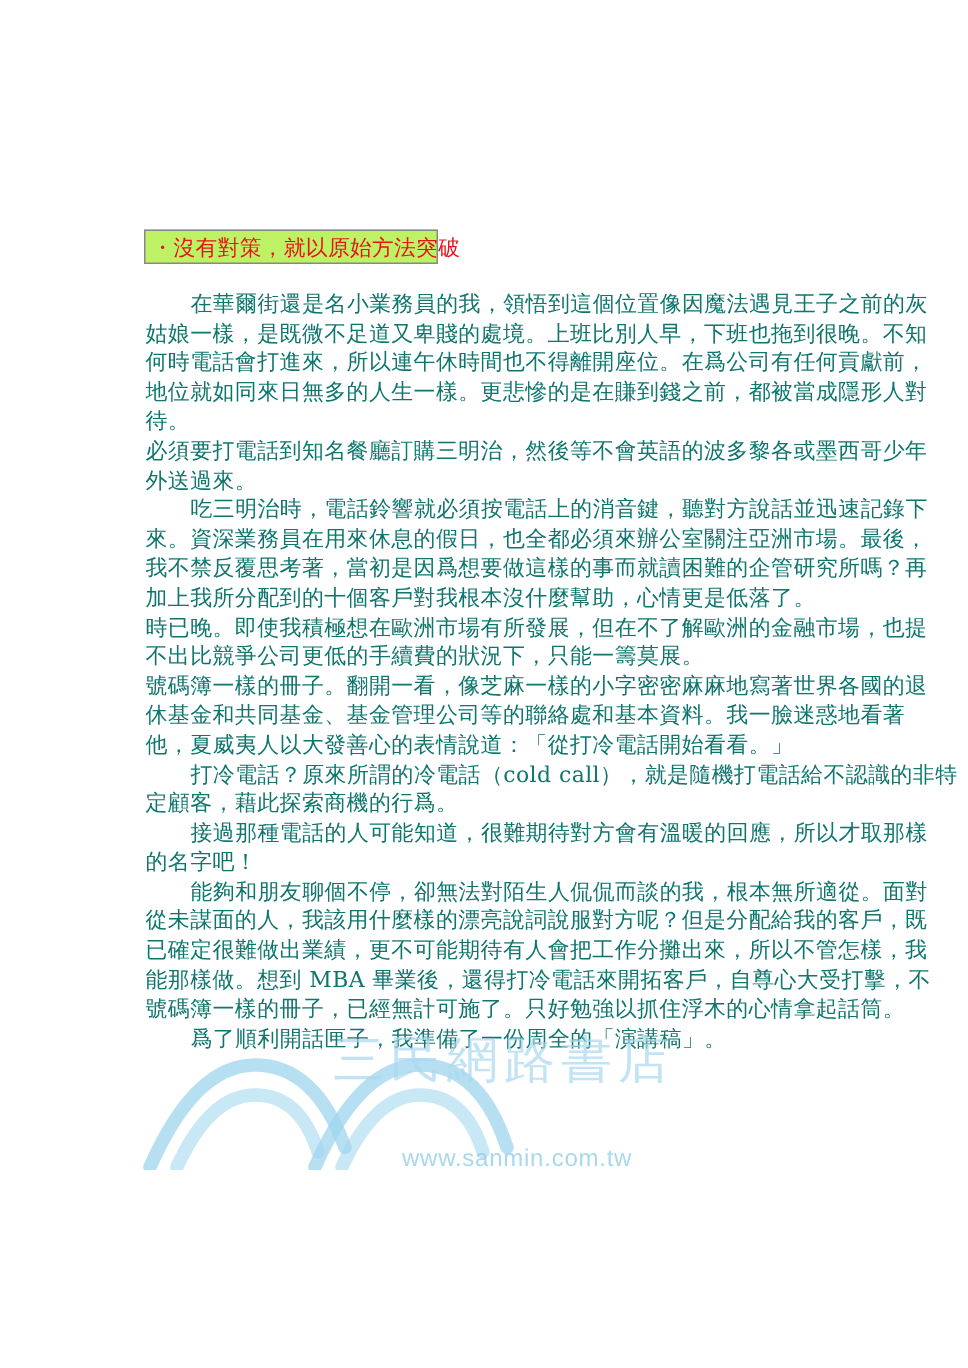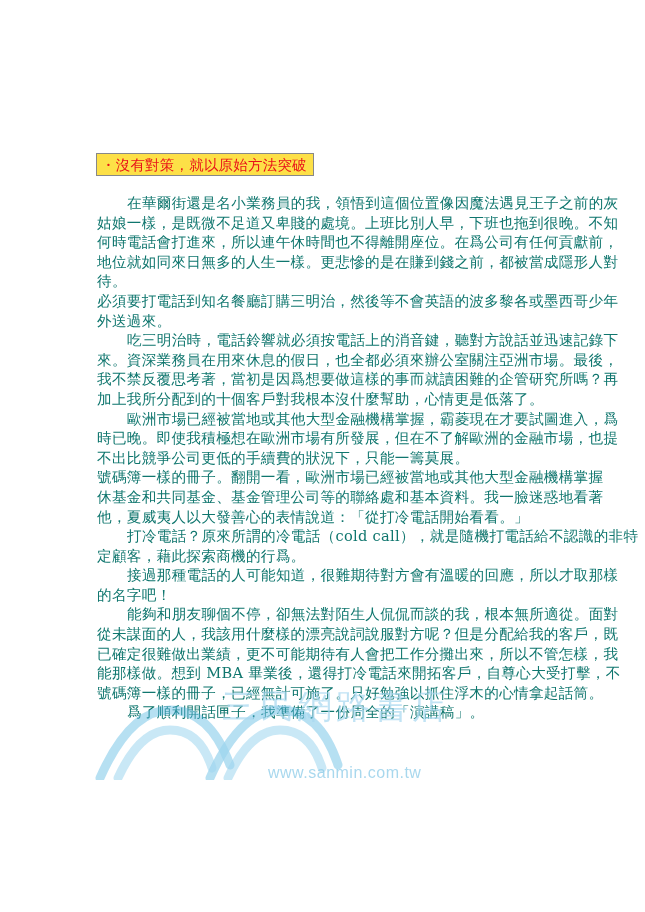--- a/index.html
+++ b/index.html
@@ -3,22 +3,22 @@
 <meta charset="utf-8">
 <style>
   html, body { margin: 0; padding: 0; background: #ffffff; }
   body { width: 645px; height: 912px; position: relative; overflow: hidden;
          font-family: "DejaVu Serif", "Liberation Serif", serif; color: #111; }
   .page { position: absolute; left: 0; top: 0; width: 645px; height: 912px; }
   .doc-title { position: absolute; left: 97px; top: 68px; font-size: 13px; white-space: nowrap; }
   .doc-title .code { font-family: "Liberation Serif", serif; font-weight: bold; font-size: 14px; }
   .doc-title .name { font-size: 13px; }
   .trial-link { position: absolute; left: 97px; top: 120px; font-size: 13px; color: #2323d6; white-space: nowrap; margin-top: 40px; }
-  .section-box { position: absolute; left: 96px; top: 153px; width: 218px; height: 23px;
-                 border: 1px solid #888; box-sizing: border-box; background: #fde047; }
+  .section-box { position: absolute; left: 96px; top: 153px; width: 196px; height: 23px;
+                 border: 1px solid #888; box-sizing: border-box; background: #bef264; }
   .section-box span { position: absolute; left: 4px; top: 2px; font-size: 14.5px; color: #e8121a;
                       white-space: nowrap; letter-spacing: 0.2px; }
   .body { position: absolute; left: 97px; top: 193px; width: 452px; }
   .line { height: 19.6px; line-height: 19.6px; font-size: 14.6px; white-space: nowrap;
           letter-spacing: 0.3px; color: #0f766e; overflow: visible; }
   .line.indent { padding-left: 30px; }
   .watermark { position: absolute; left: 90px; top: 690px; width: 420px; height: 90px; pointer-events: none; opacity: 0.55; }
   .wm-text { position: absolute; left: 222px; top: 684px; font-size: 34px; color: #a8d8f0; letter-spacing: 4px;
              white-space: nowrap; opacity: 0.7; font-family: "DejaVu Serif", serif; }
   .wm-url { position: absolute; left: 268px; top: 764px; font-size: 16px; color: #8ccbe8; white-space: nowrap;
@@ -41,24 +41,23 @@
       <div class="line">姑娘一樣，是既微不足道又卑賤的處境。上班比別人早，下班也拖到很晚。不知</div>
       <div class="line">何時電話會打進來，所以連午休時間也不得離開座位。在爲公司有任何貢獻前，</div>
       <div class="line">地位就如同來日無多的人生一樣。更悲慘的是在賺到錢之前，都被當成隱形人對</div>
       <div class="line">待。</div>
       <div class="line">必須要打電話到知名餐廳訂購三明治，然後等不會英語的波多黎各或墨西哥少年</div>
       <div class="line">外送過來。</div>
       <div class="line indent">吃三明治時，電話鈴響就必須按電話上的消音鍵，聽對方說話並迅速記錄下</div>
       <div class="line">來。資深業務員在用來休息的假日，也全都必須來辦公室關注亞洲市場。最後，</div>
       <div class="line">我不禁反覆思考著，當初是因爲想要做這樣的事而就讀困難的企管研究所嗎？再</div>
       <div class="line">加上我所分配到的十個客戶對我根本沒什麼幫助，心情更是低落了。</div>
-      <div class="line indent">歐洲市場已經被當地或其他大型金融機構掌握，霸菱現在才要試圖進入，爲</div>
       <div class="line">時已晚。即使我積極想在歐洲市場有所發展，但在不了解歐洲的金融市場，也提</div>
       <div class="line">不出比競爭公司更低的手續費的狀況下，只能一籌莫展。</div>
-      <div class="line">號碼簿一樣的冊子。翻開一看，歐洲市場已經被當地或其他大型金融機構掌握</div>
+      <div class="line">號碼簿一樣的冊子。翻開一看，像芝麻一樣的小字密密麻麻地寫著世界各國的退</div>
       <div class="line">休基金和共同基金、基金管理公司等的聯絡處和基本資料。我一臉迷惑地看著</div>
       <div class="line">他，夏威夷人以大發善心的表情說道：「從打冷電話開始看看。」</div>
       <div class="line indent">打冷電話？原來所謂的冷電話（cold call），就是隨機打電話給不認識的非特</div>
       <div class="line">定顧客，藉此探索商機的行爲。</div>
       <div class="line indent">接過那種電話的人可能知道，很難期待對方會有溫暖的回應，所以才取那樣</div>
       <div class="line">的名字吧！</div>
       <div class="line indent">能夠和朋友聊個不停，卻無法對陌生人侃侃而談的我，根本無所適從。面對</div>
       <div class="line">從未謀面的人，我該用什麼樣的漂亮說詞說服對方呢？但是分配給我的客戶，既</div>
       <div class="line">已確定很難做出業績，更不可能期待有人會把工作分攤出來，所以不管怎樣，我</div>
       <div class="line">能那樣做。想到 MBA 畢業後，還得打冷電話來開拓客戶，自尊心大受打擊，不</div>

